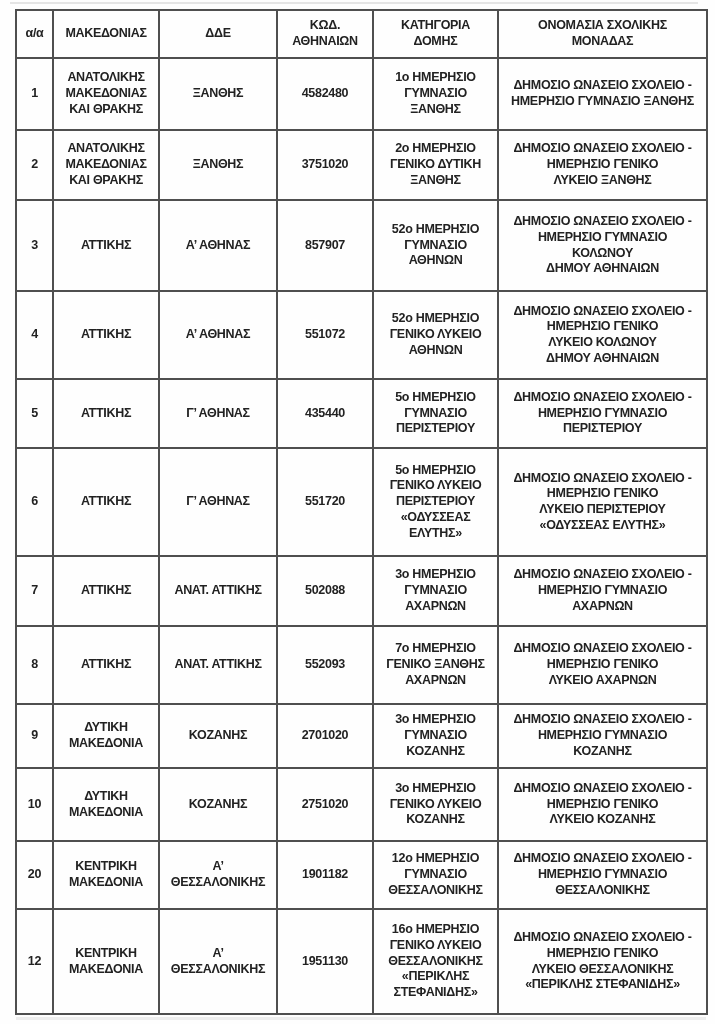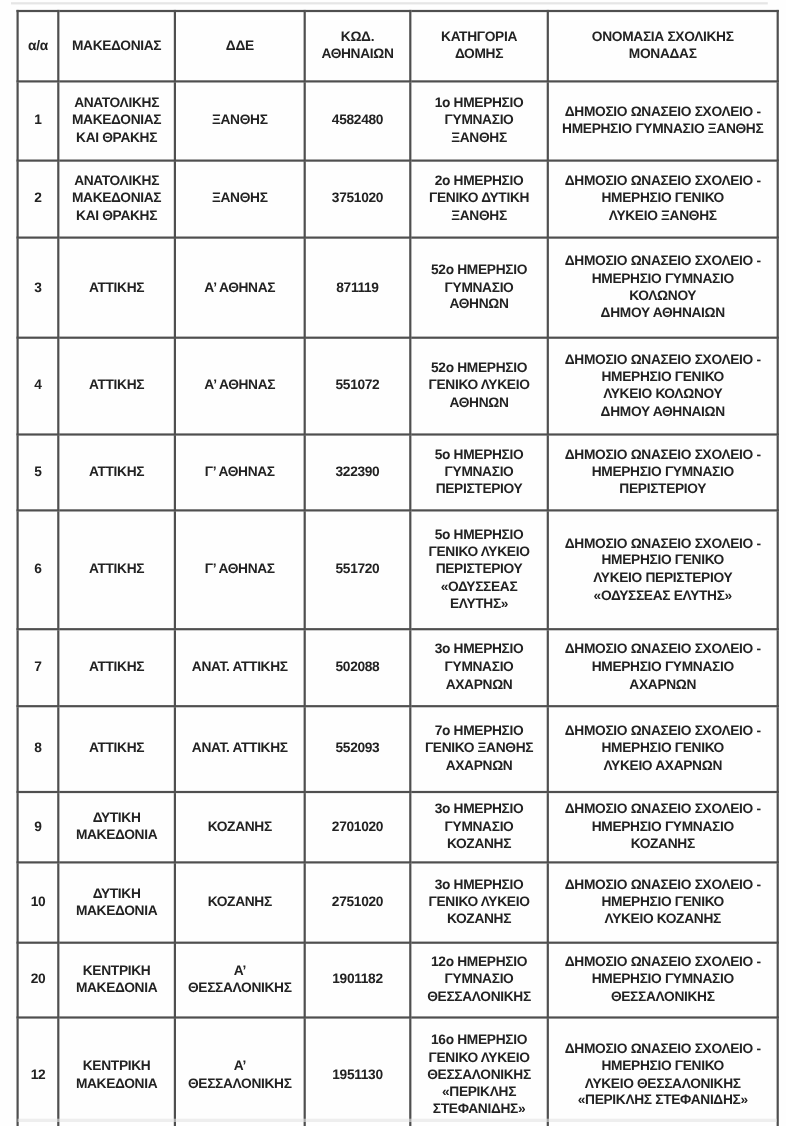--- a/index.html
+++ b/index.html
@@ -42,21 +42,21 @@
     padding:2px 3px;
     white-space:pre-line;
     overflow:hidden;
   }
   col.c-aa{width:37px;}
   col.c-region{width:106px;}
   col.c-dde{width:118px;}
   col.c-code{width:96px;}
   col.c-category{width:125px;}
   col.c-name{width:209px;}
-  tr.hrow{height:64px;}
+  tr.hrow{height:48px;}
   tr.r0{height:72px;}
   tr.r1{height:70px;}
   tr.r2{height:91px;}
   tr.r3{height:88px;}
   tr.r4{height:69px;}
   tr.r5{height:108px;}
   tr.r6{height:70px;}
   tr.r7{height:78px;}
   tr.r8{height:64px;}
   tr.r9{height:73px;}
@@ -116,21 +116,21 @@
 ΓΕΝΙΚΟ ΔΥΤΙΚΗ
 ΞΑΝΘΗΣ</td>
         <td>ΔΗΜΟΣΙΟ ΩΝΑΣΕΙΟ ΣΧΟΛΕΙΟ -
 ΗΜΕΡΗΣΙΟ ΓΕΝΙΚΟ
 ΛΥΚΕΙΟ ΞΑΝΘΗΣ</td>
       </tr>
       <tr class="r2">
         <td>3</td>
         <td>ΑΤΤΙΚΗΣ</td>
         <td>Α’ ΑΘΗΝΑΣ</td>
-        <td>871119</td>
+        <td>857907</td>
         <td>52ο ΗΜΕΡΗΣΙΟ
 ΓΥΜΝΑΣΙΟ
 ΑΘΗΝΩΝ</td>
         <td>ΔΗΜΟΣΙΟ ΩΝΑΣΕΙΟ ΣΧΟΛΕΙΟ -
 ΗΜΕΡΗΣΙΟ ΓΥΜΝΑΣΙΟ
 ΚΟΛΩΝΟΥ
 ΔΗΜΟΥ ΑΘΗΝΑΙΩΝ</td>
       </tr>
       <tr class="r3">
         <td>4</td>
@@ -142,21 +142,21 @@
 ΑΘΗΝΩΝ</td>
         <td>ΔΗΜΟΣΙΟ ΩΝΑΣΕΙΟ ΣΧΟΛΕΙΟ -
 ΗΜΕΡΗΣΙΟ ΓΕΝΙΚΟ
 ΛΥΚΕΙΟ ΚΟΛΩΝΟΥ
 ΔΗΜΟΥ ΑΘΗΝΑΙΩΝ</td>
       </tr>
       <tr class="r4">
         <td>5</td>
         <td>ΑΤΤΙΚΗΣ</td>
         <td>Γ’ ΑΘΗΝΑΣ</td>
-        <td>322390</td>
+        <td>435440</td>
         <td>5ο ΗΜΕΡΗΣΙΟ
 ΓΥΜΝΑΣΙΟ
 ΠΕΡΙΣΤΕΡΙΟΥ</td>
         <td>ΔΗΜΟΣΙΟ ΩΝΑΣΕΙΟ ΣΧΟΛΕΙΟ -
 ΗΜΕΡΗΣΙΟ ΓΥΜΝΑΣΙΟ
 ΠΕΡΙΣΤΕΡΙΟΥ</td>
       </tr>
       <tr class="r5">
         <td>6</td>
         <td>ΑΤΤΙΚΗΣ</td>

